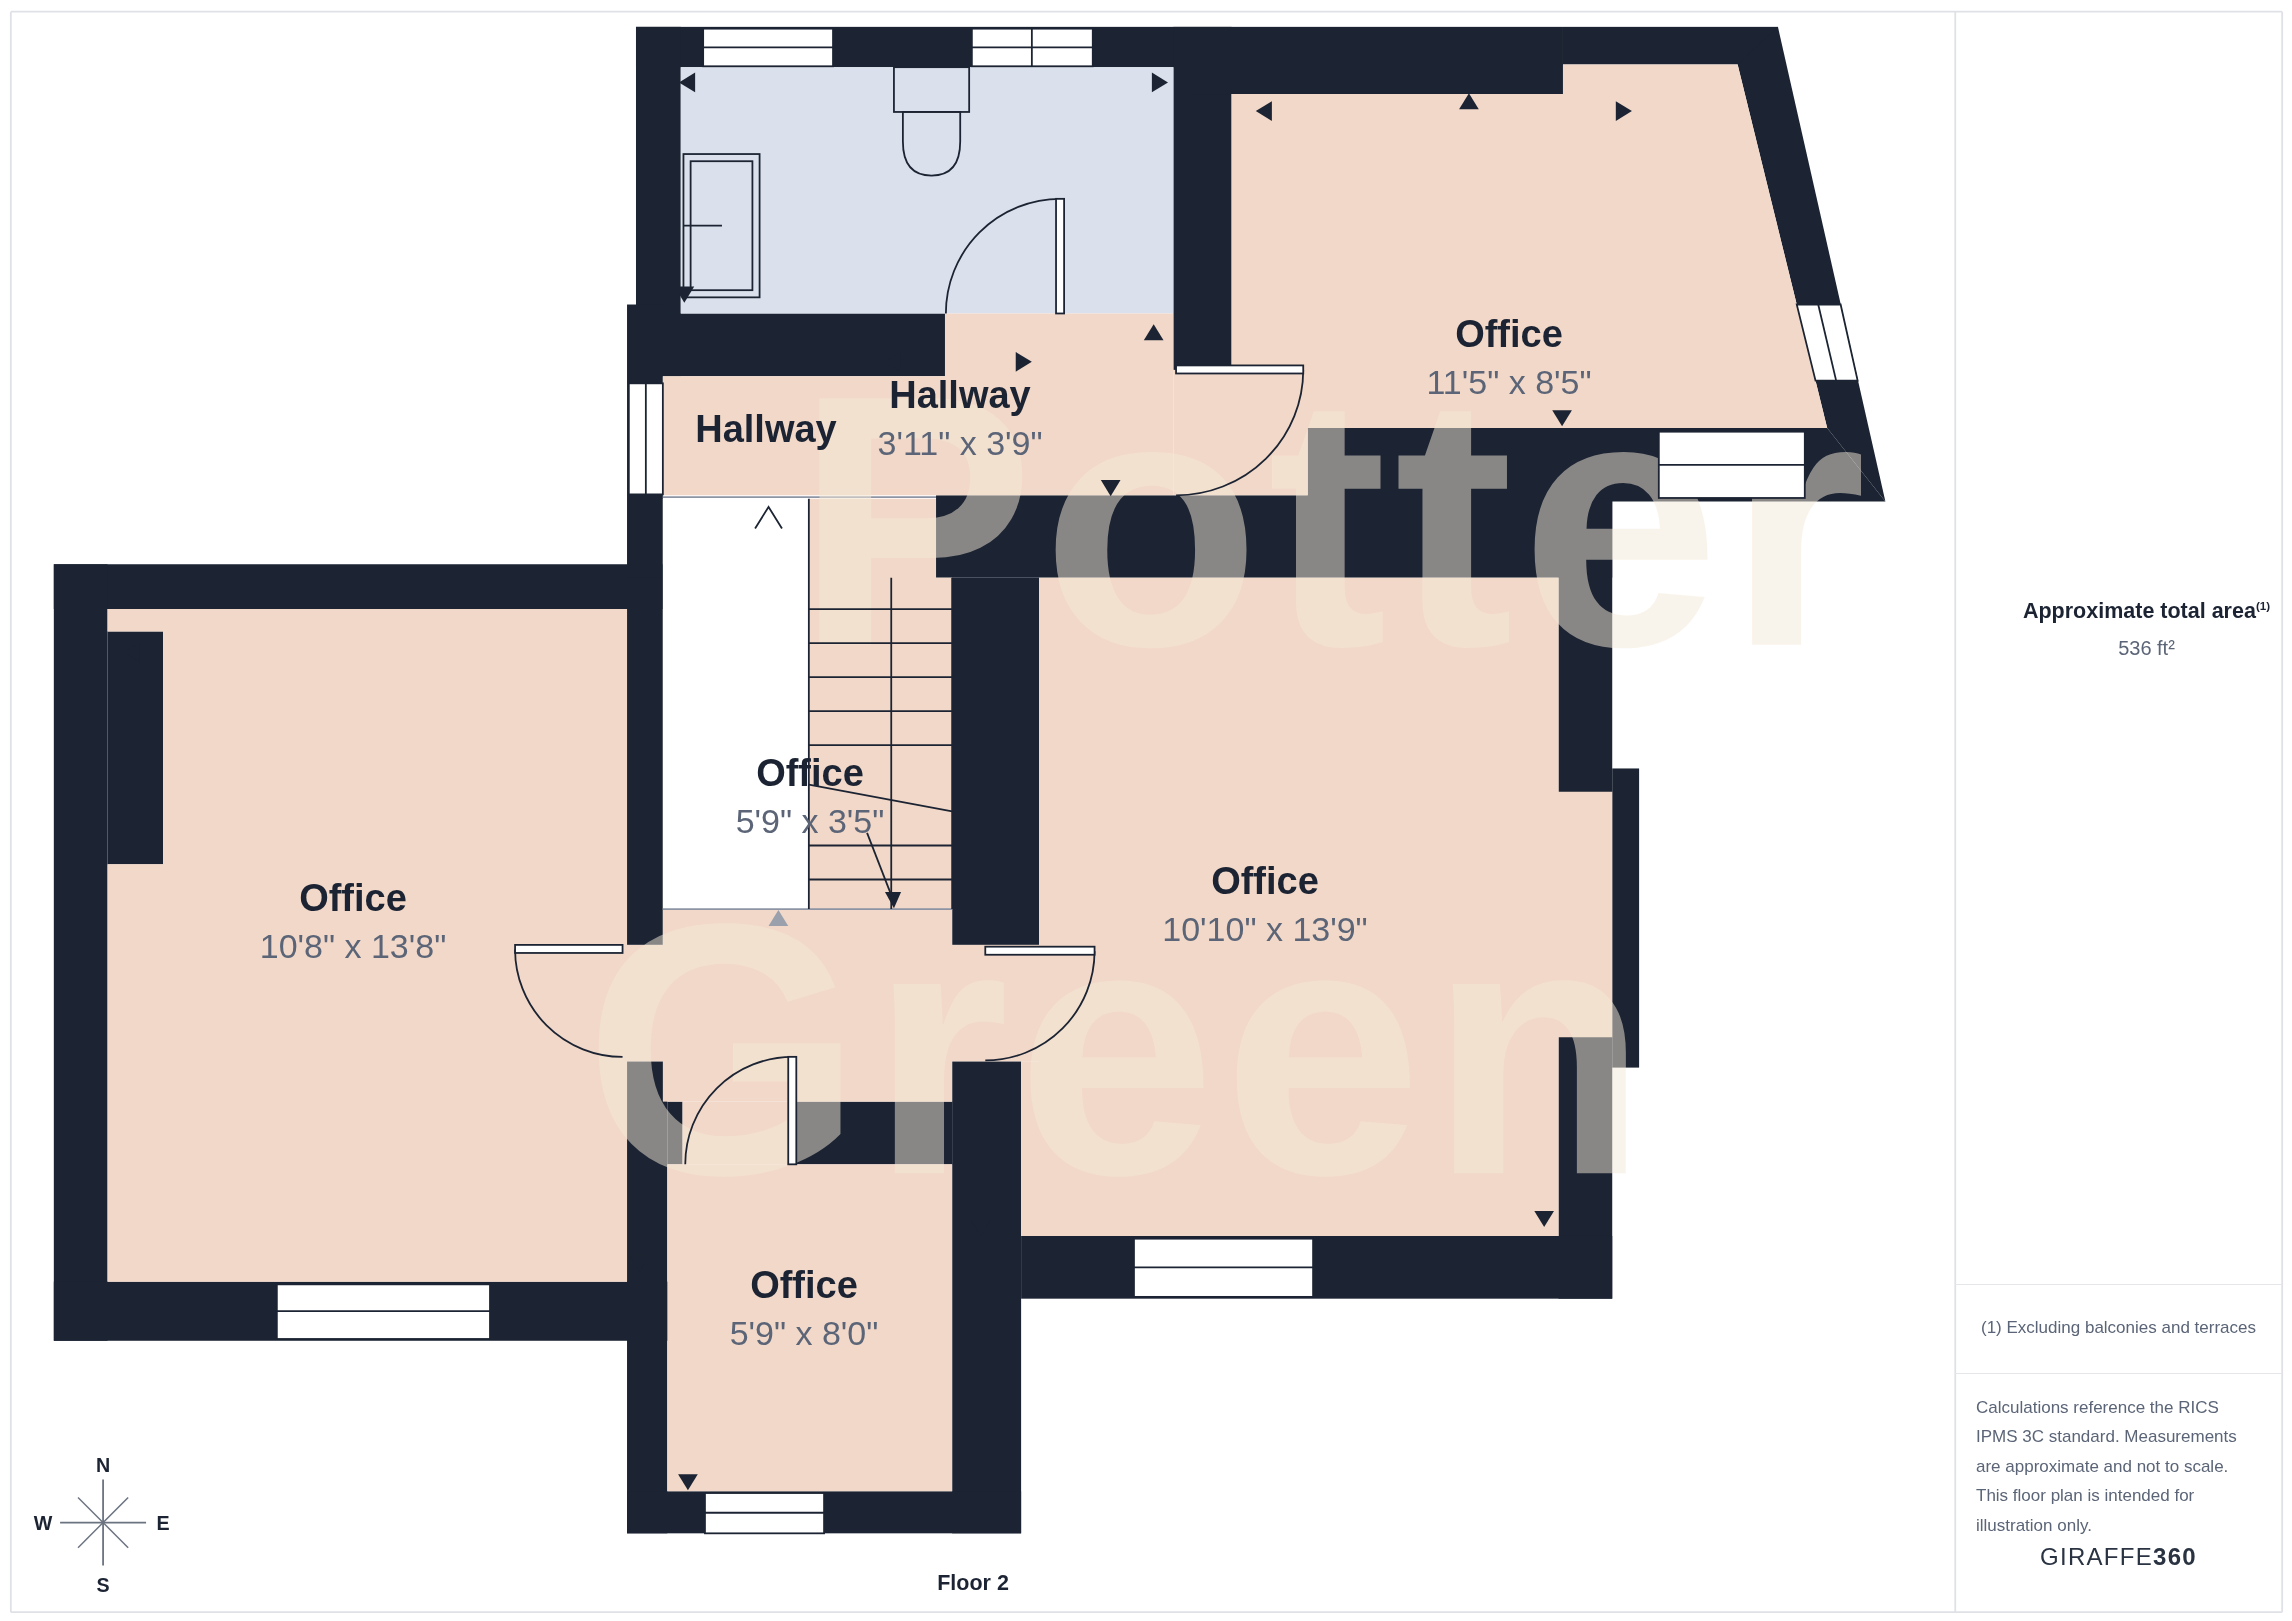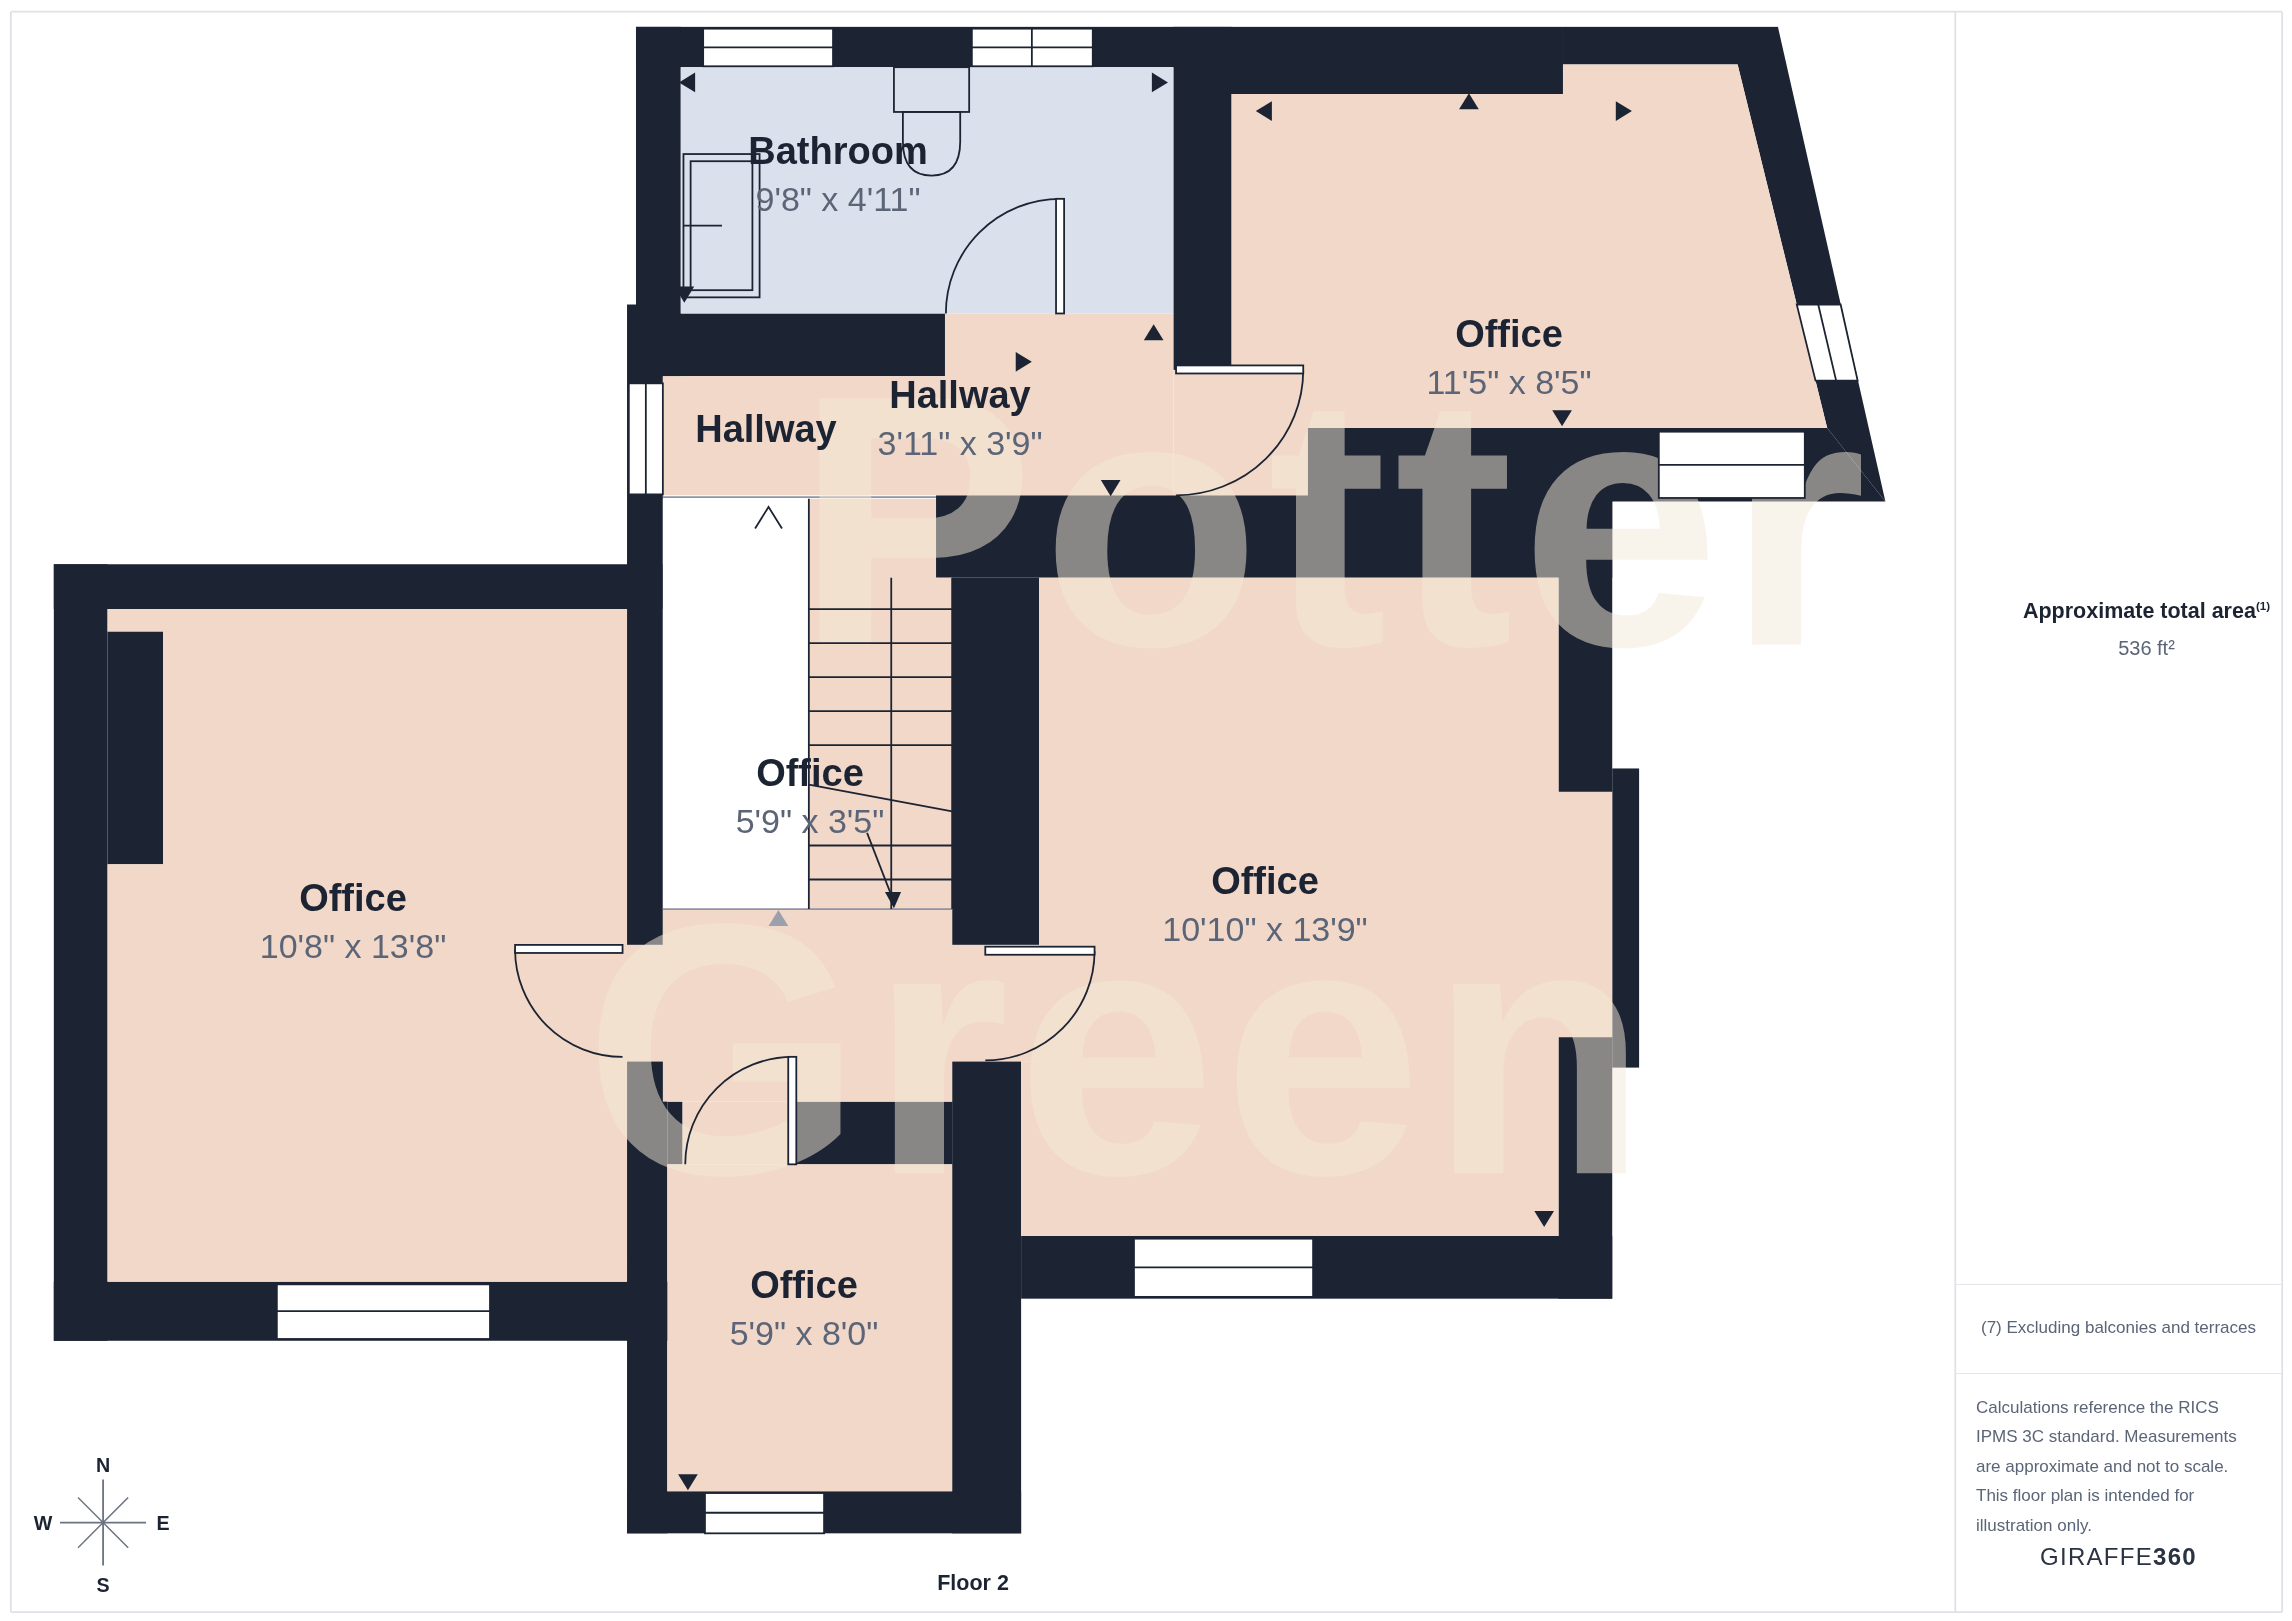--- a/index.html
+++ b/index.html
@@ -198,24 +198,20 @@
 
     <g stroke="#dfe1e6" stroke-width="2" fill="none">
       <line x1="12" y1="13" x2="2548" y2="13"></line>
       <line x1="12" y1="1800" x2="2548" y2="1800"></line>
       <line x1="12" y1="13" x2="12" y2="1800"></line>
       <line x1="2183" y1="13" x2="2183" y2="1800"></line>
       <line x1="2548" y1="13" x2="2548" y2="1800"></line>
     </g>
   </svg>
 
-  <div class="room-label" style="left:838px;top:175px;">
-    <span class="room-name">Bathroom</span>
-    <span class="room-dims">9'8" x 4'11"</span>
-  </div>
   <div class="room-label" style="left:766px;top:430px;">
     <span class="room-name">Hallway</span>
 
   </div>
   <div class="room-label" style="left:960px;top:419px;">
     <span class="room-name">Hallway</span>
     <span class="room-dims">3'11" x 3'9"</span>
   </div>
   <div class="room-label" style="left:1509px;top:358px;">
     <span class="room-name">Office</span>
@@ -239,21 +235,21 @@
   </div>
 
   <div class="sidebar">
     <div class="area-block">
       <div class="area-title">
         <span>Approximate total area</span><sup>(1)</sup>
       </div>
       <div class="area-value">536 ft²</div>
     </div>
     <div class="sb-divider divider-1"></div>
-    <div class="footnote">(7) Excluding balconies and terraces</div>
+    <div class="footnote">(1) Excluding balconies and terraces</div>
     <div class="sb-divider divider-2"></div>
     <div class="disclaimer">Calculations reference the RICS IPMS 3C standard. Measurements are approximate and not to scale. This floor plan is intended for illustration only.</div>
     <div class="brand">
       <span>GIRAFFE</span><b>360</b>
     </div>
   </div>
 
   <div class="floor-label">Floor 2</div>
 
 </div>

